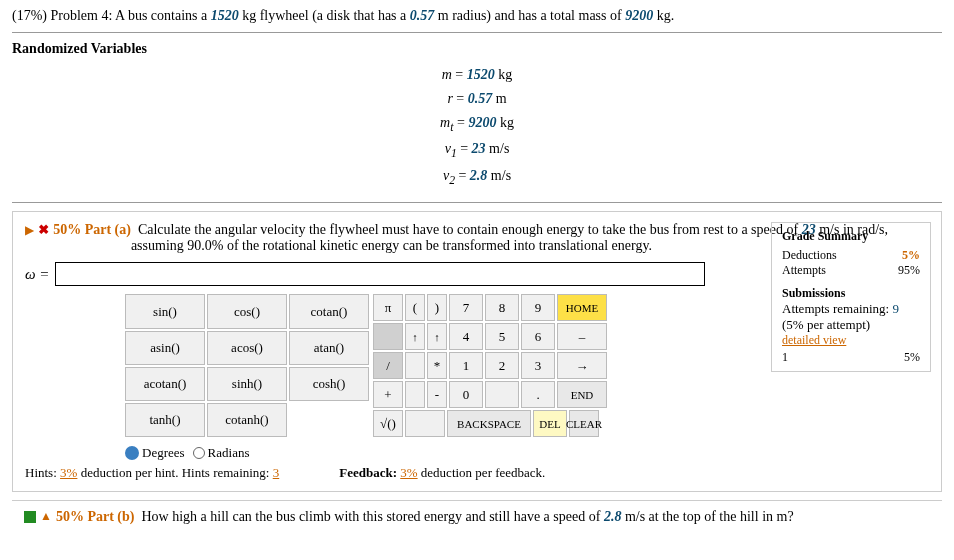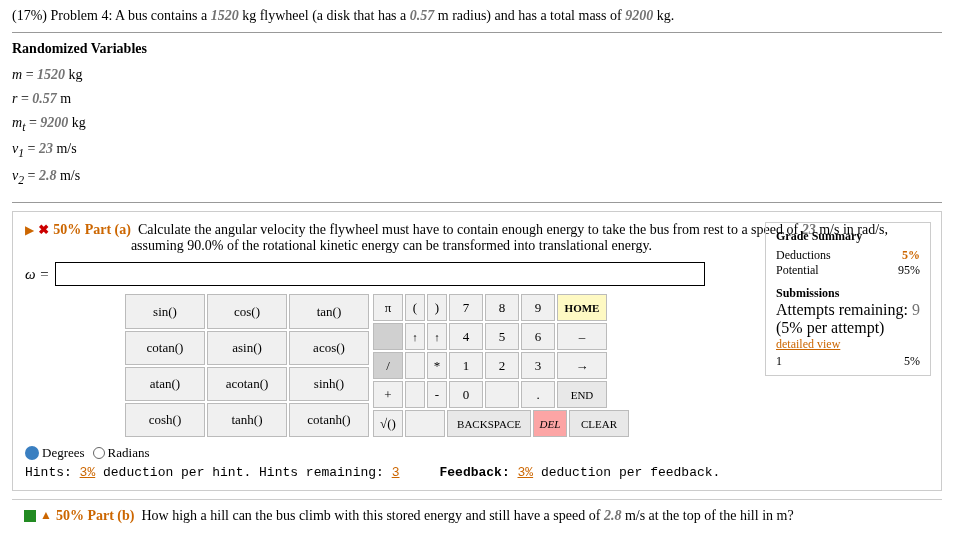--- a/index.html
+++ b/index.html
@@ -11,29 +11,29 @@
       width: 954px;
     }
     .main-container {
       padding: 8px 12px;
     }
     .problem-title {
       font-size: 14px;
       margin-bottom: 8px;
     }
     .italic-bold { font-style: italic; font-weight: bold; }
-    .orange { color: #737373; }
+    .orange { color: #0c4a6e; }
     .section-divider {
       border: none;
       border-top: 1px solid #999;
       margin: 8px 0;
     }
     .randomized-section { margin-bottom: 12px; }
     .randomized-title { font-weight: bold; font-size: 14px; margin-bottom: 6px; }
-    .variable-list { list-style: none; padding: 0; line-height: 1.7; }
+    .variable-list { list-style: none; padding: 0; line-height: 1.7; text-align: center; }
     .variable-list li { font-size: 14px; }
 
     .part-container {
       border: 1px solid #ccc;
       padding: 10px 12px;
       margin-bottom: 8px;
       position: relative;
     }
     .part-header { display: flex; align-items: flex-start; margin-bottom: 8px; }
     .part-icons { display: flex; align-items: center; gap: 4px; margin-right: 4px; }
@@ -49,21 +49,21 @@
       border: 1px solid #ccc;
       padding: 6px 10px;
       font-size: 12px;
       min-width: 160px;
     }
     .grade-summary-title { font-weight: bold; font-size: 12px; margin-bottom: 4px; }
     .grade-row { display: flex; justify-content: space-between; font-size: 12px; }
     .grade-row span.orange { color: #cc6600; font-weight: bold; }
     .submissions-section { margin-top: 8px; }
     .submissions-title { font-weight: bold; font-size: 12px; }
-    .submissions-detail { font-size: 16px; }
+    .submissions-detail { font-size: 13px; }
     .detailed-link { color: #cc6600; font-size: 12px; text-decoration: underline; cursor: pointer; }
     .score-row { display: flex; justify-content: space-between; font-size: 12px; margin-top: 2px; }
 
     .omega-row {
       display: flex;
       align-items: center;
       margin: 8px 0;
     }
     .omega-label { font-size: 15px; margin-right: 6px; font-style: italic; }
     .omega-input {
@@ -98,30 +98,31 @@
       background: #f0f0f0;
       font-size: 13px;
       cursor: pointer;
       text-align: center;
       display: flex;
       align-items: center;
       justify-content: center;
       font-family: Times New Roman, serif;
     }
     .num-btn.dark { background: #d0d0d0; }
-    .num-btn.home-btn { background: #fef9c3; font-size: 12px; font-weight: bold; }
+    .num-btn.home-btn { background: #fde047; font-size: 12px; }
     .num-btn.end-btn { background: #e8e8e8; font-size: 12px; }
     .num-btn.clear-btn { background: #e8e8e8; font-size: 11px; }
     .num-btn.backspace-btn { background: #e8e8e8; font-size: 11px; }
-    .num-btn.del-btn { background: #fca5a5; font-size: 11px; font-style: italic; }
+    .num-btn.del-btn { background: #fef9c3; font-size: 11px; }
     .num-btn.arrow-btn { font-size: 11px; }
 
     .degrees-row {
       display: flex;
       align-items: center;
+      margin-left: 100px;
       margin-top: 4px;
       gap: 8px;
     }
     .radio-label { font-size: 13px; display: flex; align-items: center; gap: 3px; cursor: pointer; }
     .radio-checked-circle {
       width: 14px; height: 14px; border-radius: 50%;
       background: #3a7fc1; border: 2px solid #3a7fc1;
       display: inline-block;
     }
     .radio-empty-circle {
@@ -140,24 +141,23 @@
       border: 1px solid #aaa;
       background: #f0f0f0;
       padding: 5px 18px;
       font-size: 13px;
       cursor: pointer;
       font-family: Times New Roman, serif;
     }
 
     .hints-feedback-row {
       display: flex;
-      gap: 40px;
+      gap: 60px;
       font-size: 13px;
       margin-top: 4px;
-      font-family: Liberation Mono, monospace;
     }
     .hint-text a, .feedback-text a { color: #cc6600; text-decoration: underline; }
 
     .part-b-section {
       display: flex;
       align-items: flex-start;
       padding: 8px 12px;
       border-top: 1px solid #ccc;
       margin-top: 4px;
     }
@@ -191,21 +191,21 @@
 
   <div class="part-container">
 
     <div class="grade-summary-box">
       <div class="grade-summary-title">Grade Summary</div>
       <div class="grade-row">
         <span>Deductions</span>
         <span class="orange">5%</span>
       </div>
       <div class="grade-row">
-        <span>Potential</span>
+        <span>Attempts</span>
         <span>95%</span>
       </div>
       <div class="submissions-section">
         <div class="submissions-title">Submissions</div>
         <div class="submissions-detail">
           <span>Attempts remaining: </span><span class="orange">9</span>
         </div>
         <div class="submissions-detail">(5% per attempt)</div>
         <div class="detailed-link">detailed view</div>
         <div class="score-row">
@@ -230,21 +230,20 @@
     <div class="omega-row">
       <span class="omega-label">ω =</span>
       <input class="omega-input" type="text" value="" placeholder="" style="">
     </div>
 
     <div class="calculator-area">
 
       <div class="calc-buttons-main">
         <button class="calc-btn">sin()</button>
         <button class="calc-btn">cos()</button>
-        <button class="calc-btn">tan()</button>
         <button class="calc-btn">cotan()</button>
         <button class="calc-btn">asin()</button>
         <button class="calc-btn">acos()</button>
         <button class="calc-btn">atan()</button>
         <button class="calc-btn">acotan()</button>
         <button class="calc-btn">sinh()</button>
         <button class="calc-btn">cosh()</button>
         <button class="calc-btn">tanh()</button>
         <button class="calc-btn">cotanh()</button>
       </div>
@@ -289,21 +288,21 @@
           <button class="num-btn" style="width:34px;height:27px;"></button>
           <button class="num-btn" style="width:34px;height:27px;">.</button>
           <button class="num-btn end-btn" style="width:50px;height:27px;font-size:11px;">END</button>
         </div>
 
         <div style="display:flex; gap:2px;">
           <button class="num-btn" style="width:30px;height:27px;font-size:13px;">√()</button>
           <button class="num-btn" style="width:40px;height:27px;"></button>
           <button class="num-btn backspace-btn" style="width:84px;height:27px;font-size:11px;">BACKSPACE</button>
           <button class="num-btn del-btn" style="width:34px;height:27px;font-size:11px;">DEL</button>
-          <button class="num-btn clear-btn" style="width:60px;height:27px;font-size:11px;">CLEAR</button>
+          <button class="num-btn clear-btn" style="width:30px;height:27px;font-size:11px;">CLEAR</button>
         </div>
       </div>
     </div>
 
     <div class="degrees-row">
       <label class="radio-label">
         <span class="radio-checked-circle"></span>
         <span>Degrees</span>
       </label>
       <label class="radio-label">

